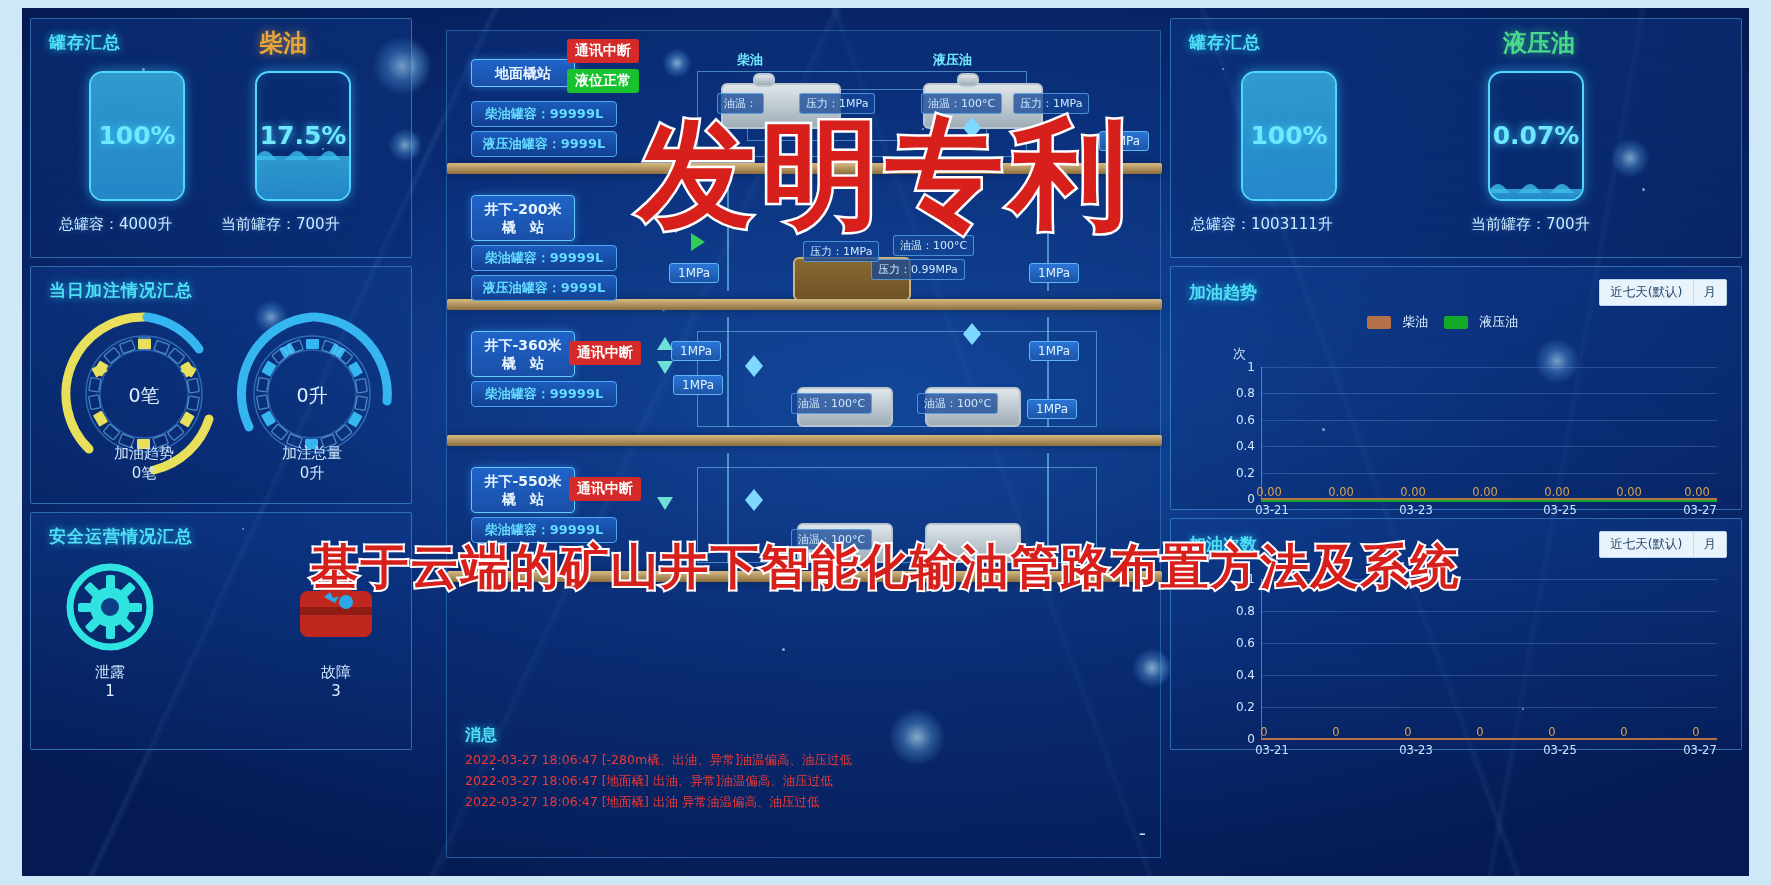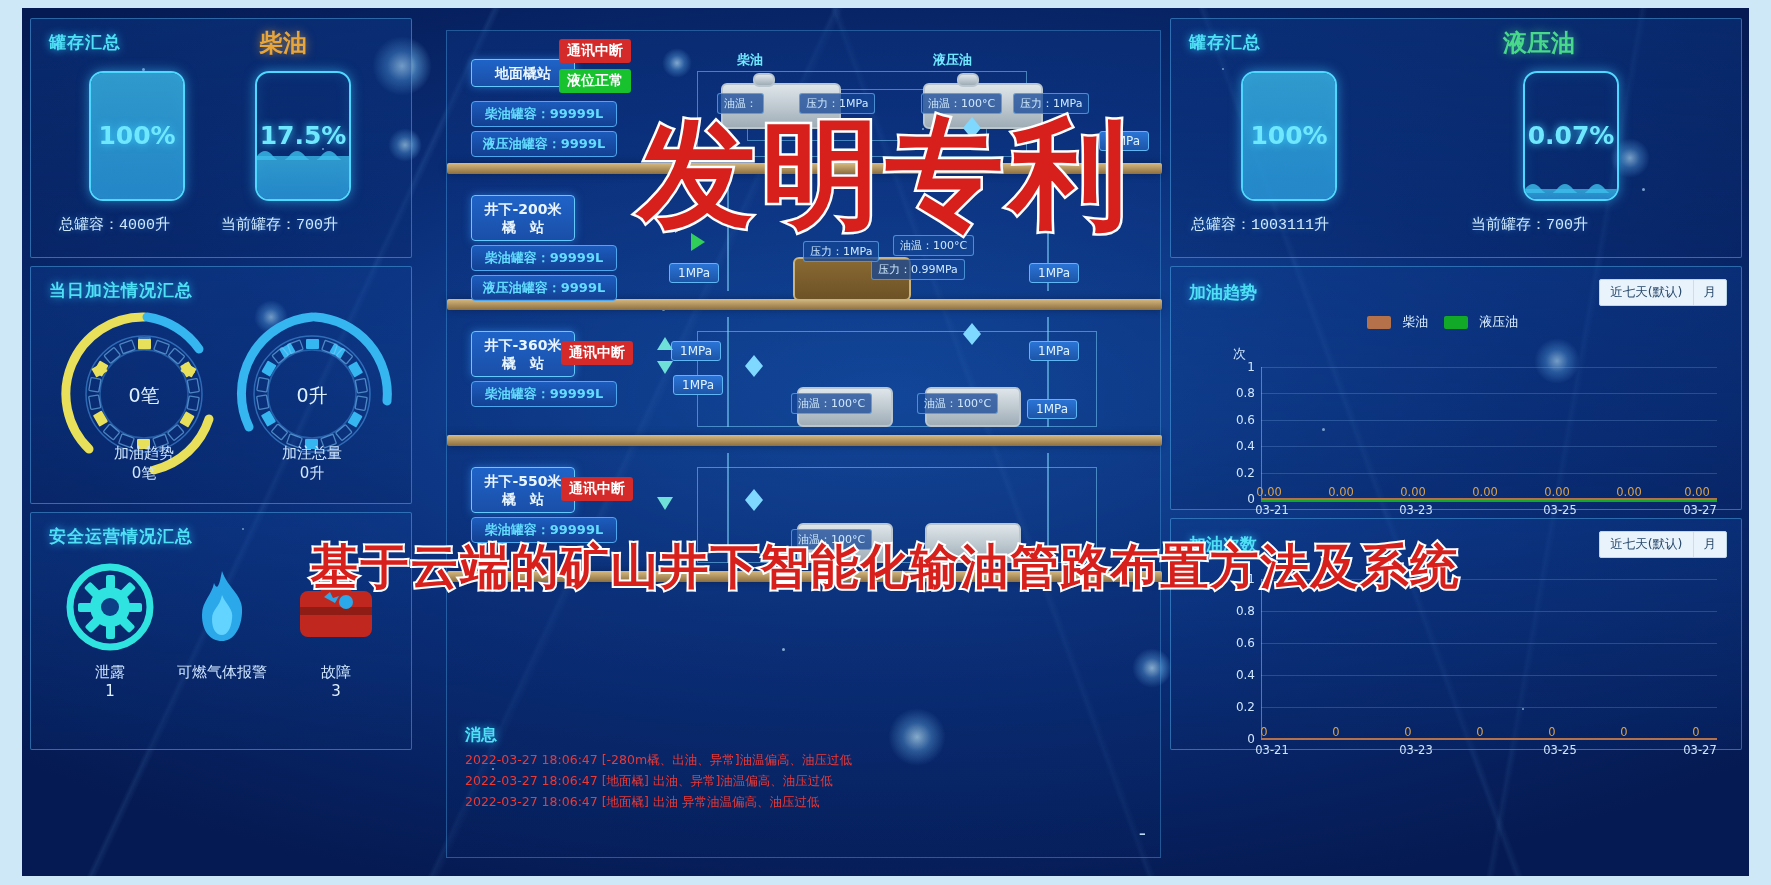--- a/index.html
+++ b/index.html
@@ -80,21 +80,20 @@
     background: linear-gradient(180deg, rgba(60,190,235,0.75), rgba(40,150,215,0.85)); }
   .tank .fill.wavy { border-radius:0; }
   .tank .pct {
     position:absolute; left:0; right:0; top:48px; text-align:center;
     color:#6fe8ff; font-size:25px; font-weight:bold;
     text-shadow:0 0 8px rgba(60,210,255,0.9);
   }
   .tank-caption {
     position:absolute; color:#cfe9ff; font-size:15px; white-space:nowrap;
     text-shadow:0 0 6px rgba(80,180,255,0.5);
-    font-family:Liberation Mono, monospace;
   }
 
   
   .ring-wrap { position:absolute; width:170px; height:170px; }
   .ring-value {
     position:absolute; left:0; right:0; top:74px; text-align:center;
     color:#dff1ff; font-size:19px;
   }
   .ring-label {
     position:absolute; text-align:center; color:#cfe6ff; font-size:15px; line-height:20px; white-space:nowrap;
@@ -123,21 +122,21 @@
     padding:4px 10px; line-height:18px; white-space:nowrap;
     box-shadow:0 0 8px rgba(60,160,255,0.5);
   }
   .info-box {
     position:absolute; background:linear-gradient(180deg,rgba(31,99,200,0.85),rgba(20,66,150,0.85));
     border:1px solid #4ca7ef; border-radius:4px;
     color:#63dcff; font-size:13px; font-weight:bold; text-align:center;
     padding:3px 10px; white-space:nowrap;
   }
   .badge { position:absolute; border-radius:3px; font-size:14px; font-weight:bold;
-    color:#fff; padding:3px 8px; white-space:nowrap; }
+    color:#fff; padding:3px 8px; white-space:nowrap;margin-left:8px; }
   .badge.red { background:#d42a2a; }
   .badge.green { background:#18c22f; }
   .tag-mpa {
     position:absolute; background:linear-gradient(180deg,#2a74d6,#1d55a8);
     border:1px solid #5fb6f5; border-radius:3px;
     color:#dff2ff; font-size:12px; padding:2px 8px; white-space:nowrap;
   }
   .tag-sensor {
     position:absolute; background:rgba(20,70,150,0.75);
     border:1px solid rgba(110,195,255,0.6); border-radius:3px;
@@ -358,28 +357,20 @@
             <rect x="42" y="64" width="9" height="14" rx="2" transform="rotate(45 46 46)"></rect>
             <rect x="14" y="42" width="14" height="9" rx="2" transform="rotate(45 46 46)"></rect>
             <rect x="64" y="42" width="14" height="9" rx="2" transform="rotate(45 46 46)"></rect>
           </g>
           <circle cx="46" cy="46" r="9" fill="#0c3f85"></circle>
         </svg>
         <div class="safe-label">泄露</div>
         <div class="safe-count">1</div>
       </div>
 
-      <div class="safe-item" style="left:126px;top:48px;">
-        <svg width="92" height="92" viewBox="0 0 92 92">
-          <path d="M46,10 C52,28 68,34 66,52 C65,70 56,80 46,80 C34,80 26,70 26,54 C26,40 36,34 38,22 C42,32 44,20 46,10 Z" fill="#2aa8ea"></path>
-          <path d="M46,34 C50,44 58,48 56,58 C55,68 51,74 46,74 C40,74 36,68 36,58 C36,48 44,46 46,34 Z" fill="#63d3ff"></path>
-        </svg>
-        <div class="safe-label">可燃气体报警</div>
-        <div class="safe-count"></div>
-      </div>
 
       <div class="safe-item" style="left:240px;top:48px;">
         <svg width="92" height="92" viewBox="0 0 92 92">
           <rect x="10" y="30" width="72" height="46" rx="8" fill="#c0281f"></rect>
           <rect x="30" y="18" width="32" height="14" rx="5" fill="#c0281f"></rect>
           <rect x="10" y="46" width="72" height="8" fill="#8f1d16"></rect>
           <circle cx="56" cy="41" r="7" fill="#2aa8ea"></circle>
           <path d="M34,36 l6,-5 l3,6 l6,-2 l-4,7 z" fill="#2aa8ea"></path>
         </svg>
         <div class="safe-label">故障</div>
@@ -507,21 +498,21 @@
       <span class="corner c-br"></span>
       <div class="panel-title">罐存汇总</div>
       <div class="panel-heading-green" style="left:332px;top:8px;">液压油</div>
 
       <div class="tank" style="left:70px;top:52px;">
         <div class="fill" style="height:100%;"></div>
         <div class="pct">100%</div>
       </div>
       <div class="tank-caption" style="left:20px;top:196px;">总罐容：1003111升</div>
 
-      <div class="tank" style="left:352px;top:52px;text-decoration:underline;">
+      <div class="tank" style="left:317px;top:52px;text-decoration:underline;">
         <div class="fill wavy" style="height:8%;">
           <svg width="96" height="14" viewBox="0 0 96 14" style="position:absolute;top:-10px;left:0;">
             <path d="M0,10 Q8,0 16,10 T32,10 T48,10 T64,10 T80,10 T96,10 L96,14 L0,14 Z" fill="rgba(60,190,235,0.8)"></path>
           </svg>
         </div>
         <div class="pct">0.07%</div>
       </div>
       <div class="tank-caption" style="left:300px;top:196px;">当前罐存：700升</div>
     </div>
 

